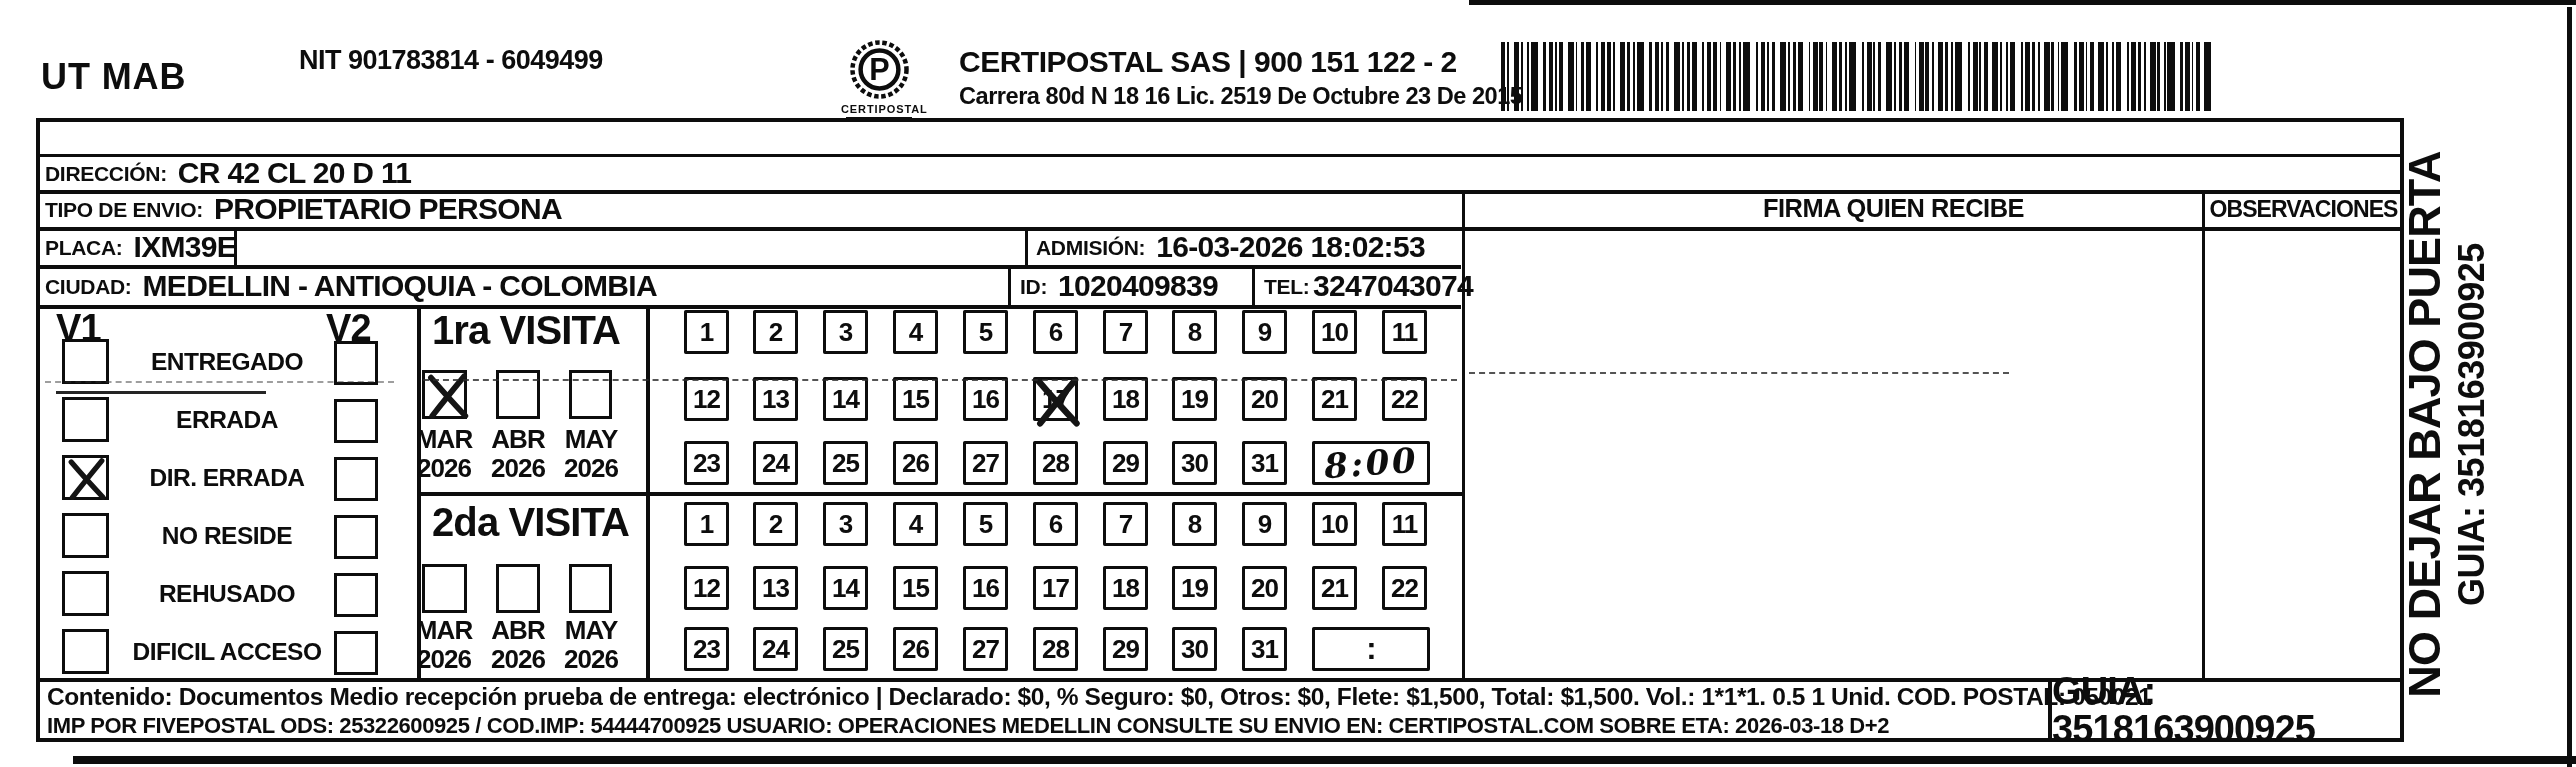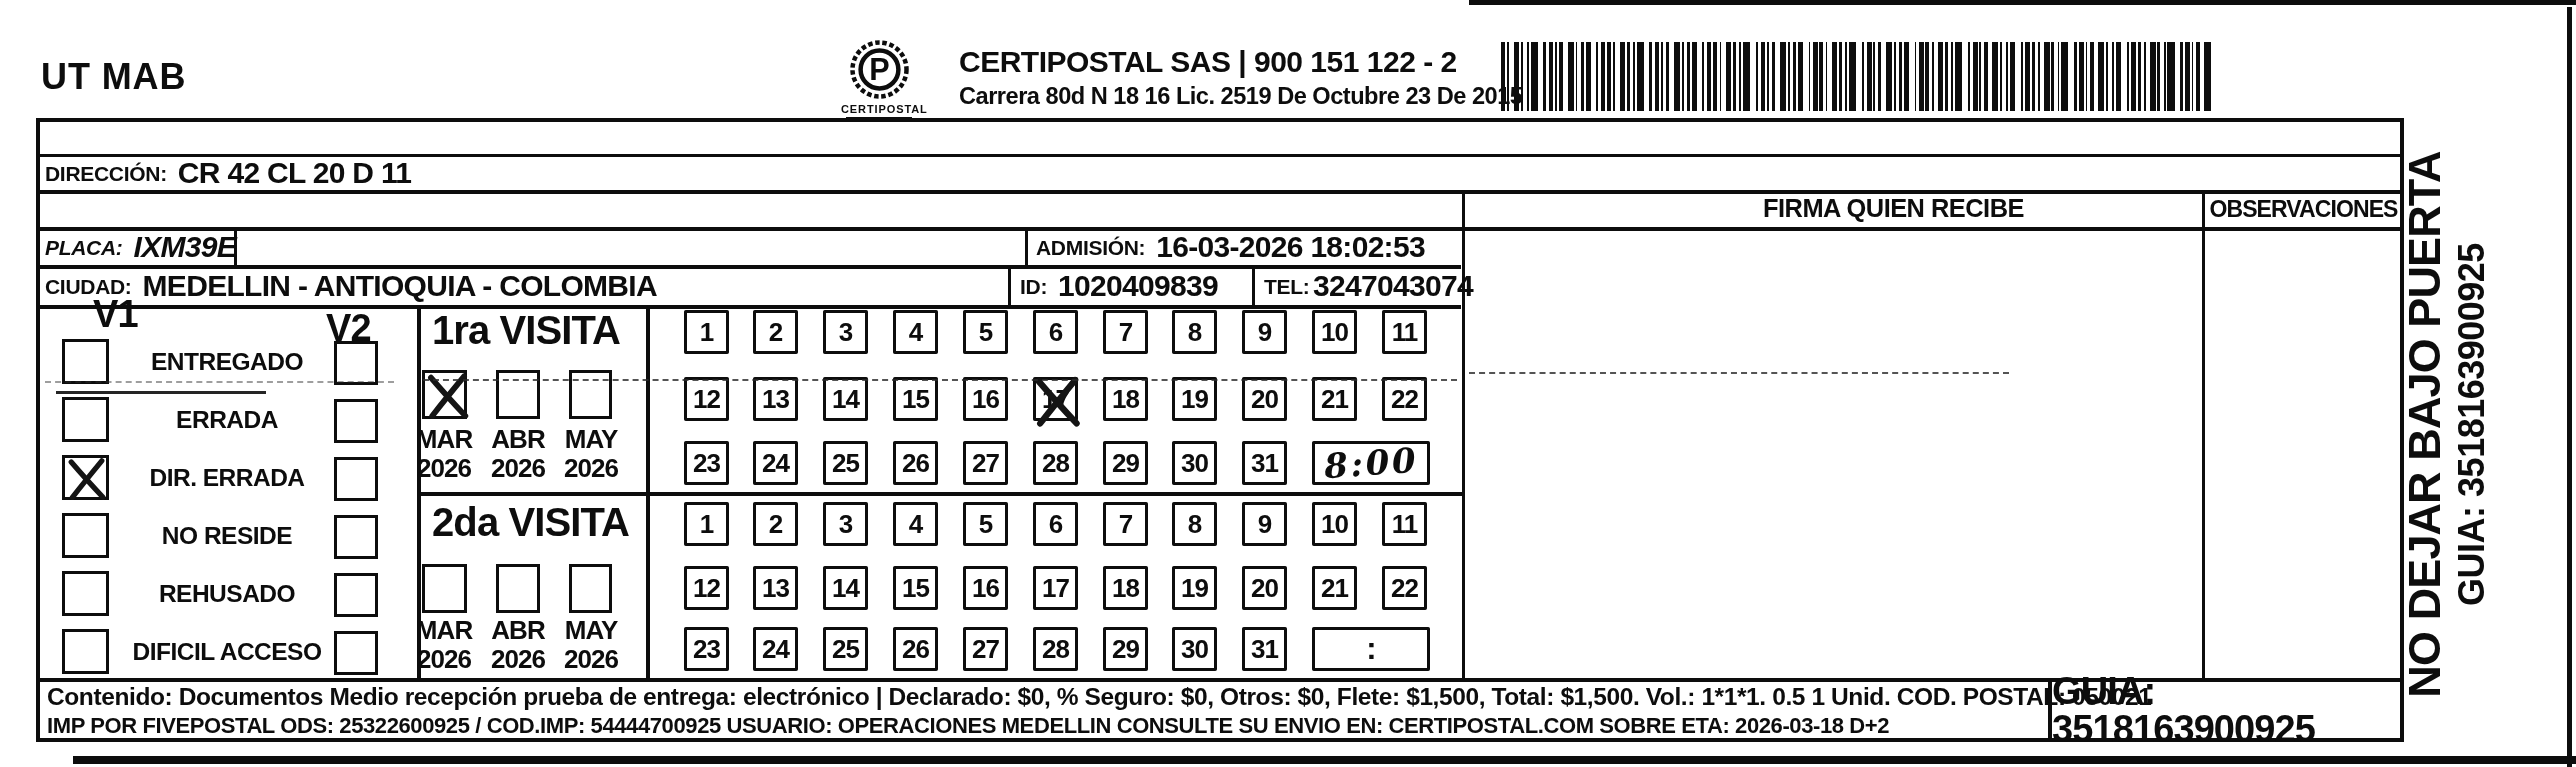--- a/index.html
+++ b/index.html
@@ -33,20 +33,21 @@
   .barcode{position:absolute;display:flex;align-items:stretch;}
   .barcode div{background:#0d0d0d;height:100%;}
 </style>
 </head>
 <body>
 
 <div class="page">
 
   <div class="abs" style="left:41px;top:56px;font-size:36px;font-weight:600;letter-spacing:0.9px;">UT MAB</div>
 
+  <div class="abs" style="left:299px;top:45px;font-size:27px;font-weight:700;letter-spacing:-0.5px;">NIT 901783814 - 6049499</div>
 
   <div class="abs" style="left:841px;top:38px;width:76px;text-align:center;">
     <svg width="63" height="63" viewBox="0 0 70 70" style="margin:0 auto;display:block;">
       <circle cx="35" cy="35" r="30" fill="none" stroke="#0d0d0d" stroke-width="5" stroke-dasharray="5 3"></circle>
       <circle cx="35" cy="35" r="21" fill="none" stroke="#0d0d0d" stroke-width="5"></circle>
       <text x="35" y="47" text-anchor="middle" font-family="Liberation Sans,sans-serif" font-weight="900" font-size="34" fill="#0d0d0d">P</text>
     </svg>
     <div style="font-size:11px;font-weight:800;letter-spacing:0.9px;margin-top:1.8px;">CERTIPOSTAL</div>
     <div style="height:2.7px;background:#0d0d0d;margin:2.7px 5.4px 0 5.4px;"></div>
   </div>
@@ -185,21 +186,25 @@
   <div class="vline" style="left:234px;top:227px;width:2.7px;height:38px;"></div>
   <div class="vline" style="left:1025px;top:227px;width:2.7px;height:38px;"></div>
   <div class="vline" style="left:1008px;top:265px;width:2.7px;height:40px;"></div>
   <div class="vline" style="left:1252px;top:265px;width:2.7px;height:40px;"></div>
   <div class="vline" style="left:2048px;top:678px;width:3.6px;height:60px;"></div>
 
   <div class="abs rowbox" style="left:36px;top:156px;height:34px;">
     <span class="lbl">DIRECCIÓN:</span>
     <span class="val">CR 42 CL 20 D 11</span>
   </div>
-  <div class="abs rowbox" style="left:36px;top:229px;height:36px;width:198px;font-style:italic;">
+  <div class="abs rowbox" style="left:36px;top:192px;height:34px;">
+    <span class="lbl">TIPO DE ENVIO:</span>
+    <span class="val">PROPIETARIO PERSONA</span>
+  </div>
+  <div class="abs rowbox" style="left:36px;top:229px;height:36px;width:198px;">
     <span class="lbl">PLACA:</span>
     <span class="val">IXM39E</span>
   </div>
   <div class="abs rowbox" style="left:1027px;top:229px;height:36px;">
     <span class="lbl">ADMISIÓN:</span>
     <span class="val">16-03-2026 18:02:53</span>
   </div>
   <div class="abs rowbox" style="left:36px;top:267px;height:38px;justify-content:flex-end;">
     <span class="lbl">CIUDAD:</span>
     <span class="val">MEDELLIN - ANTIOQUIA - COLOMBIA</span>
@@ -209,21 +214,21 @@
     <span class="val">1020409839</span>
   </div>
   <div class="abs rowbox" style="left:1255px;top:267px;height:38px;gap:3.6px;">
     <span class="lbl">TEL:</span>
     <span class="val">3247043074</span>
   </div>
 
   <div class="abs center" style="left:1462px;top:192px;width:863px;height:34px;font-weight:700;font-size:25.4px;letter-spacing:-0.5px;">FIRMA QUIEN RECIBE</div>
   <div class="abs center" style="left:2202px;top:192px;width:203px;height:34px;font-weight:700;font-size:23px;letter-spacing:-0.9px;">OBSERVACIONES</div>
 
-  <div class="v-head" style="left:56px;top:295px;margin-left:37px;">V1</div>
+  <div class="v-head" style="left:56px;top:309px;">V1</div>
   <div class="v-head" style="left:326px;top:309px;">V2</div>
   <div id="status-rows">
       <div class="chk" style="left: 62px; top: 339px; width: 47px; height: 45px;"></div>
       <div class="status-label" style="left: 227px; top: 362px;">ENTREGADO</div>
       <div class="chk" style="left: 334px; top: 341px; width: 44px; height: 44px;"></div>
       <div class="chk" style="left: 62px; top: 397px; width: 47px; height: 45px;"></div>
       <div class="status-label" style="left: 227px; top: 420px;">ERRADA</div>
       <div class="chk" style="left: 334px; top: 399px; width: 44px; height: 44px;"></div>
       <div class="chk" style="left: 62px; top: 455px; width: 47px; height: 45px;">
         <svg class="xmark" style="left:-1.8px;top:-2.7px" width="47" height="47" viewBox="0 0 40 40">

